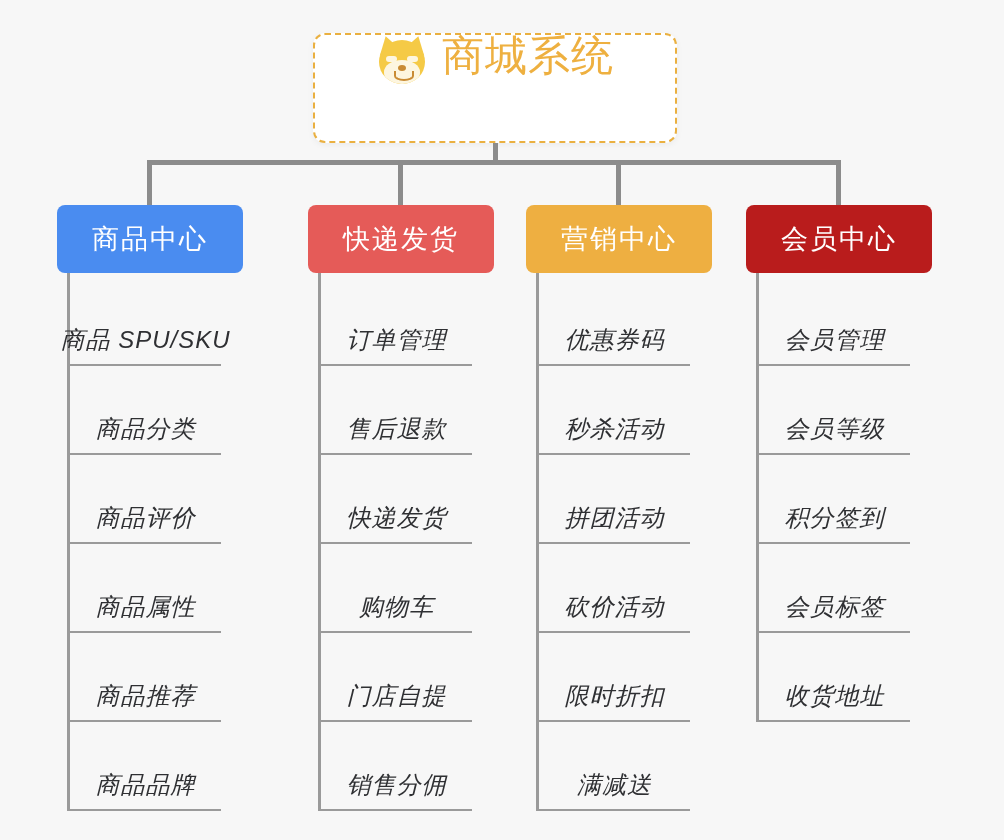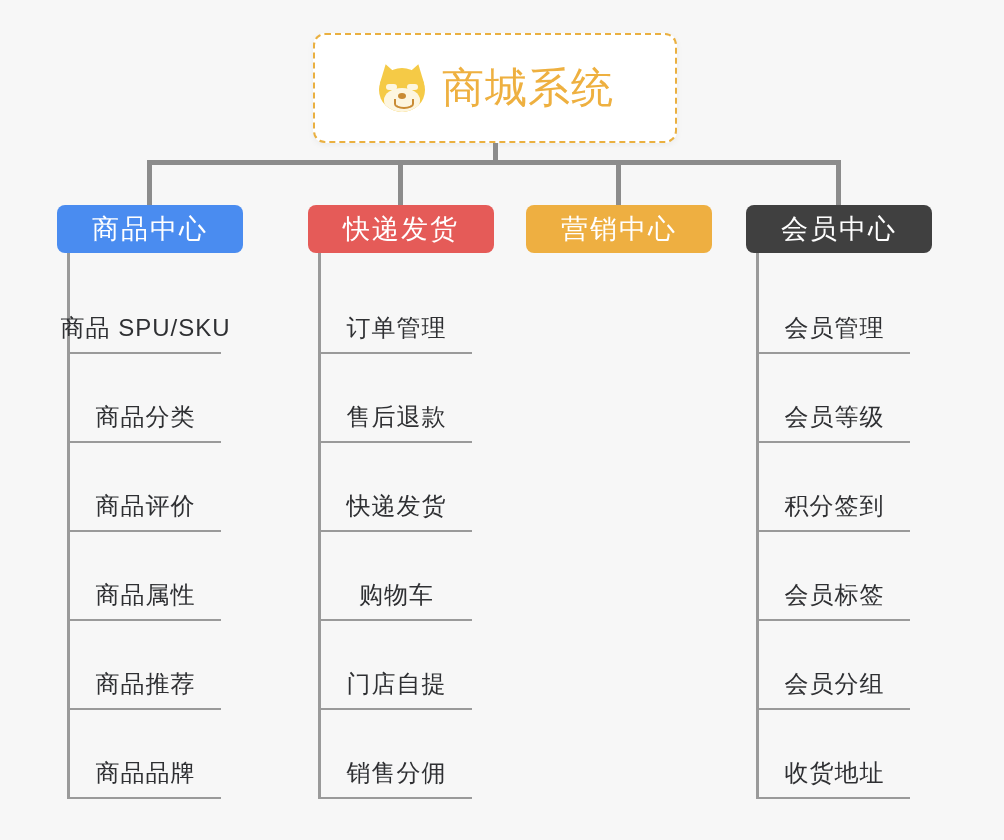--- a/index.html
+++ b/index.html
@@ -25,21 +25,21 @@
     left: 313px;
     top: 33px;
     width: 364px;
     height: 110px;
     box-sizing: border-box;
     background: #ffffff;
     border: 2px dashed #eab040;
     border-radius: 12px;
     box-shadow: 0 2px 6px rgba(0,0,0,0.05);
     display: flex;
-    align-items: center;
+    align-items: flex-start;
     justify-content: center;
     gap: 14px;
   }
   .root-title {
     color: #eeb040;
     font-size: 42px;
     line-height: 1;
     letter-spacing: 1px;
     white-space: nowrap;
   }
@@ -114,37 +114,38 @@
   .conn-bus       { left: 149px; top: 160px;  width: 690px; height: 5px; }
   .conn-drop      { top: 160px;  width: 5px;  height: 48px; }
 
   
   .column {
     position: absolute;
     top: 205px;
     width: 186px;
   }
   .cat-box {
-    height: 48px;
+    height: 68px;
     border-radius: 8px;
     display: flex;
     align-items: center;
     justify-content: center;
     color: #ffffff;
     font-size: 27px;
     letter-spacing: 2px;
     white-space: nowrap;
   }
 
   .leaf-list {
     position: relative;
     margin-top: 0;
-    padding-top: 12px;
+    padding-top: 4px;
     border-left: 3px solid #9a9a9a;
     margin-left: 10px;
+    font-style: italic;
   }
   .leaf {
     position: relative;
     height: 89px;
     box-sizing: border-box;
     display: flex;
     align-items: flex-end;
     justify-content: center;
     padding-bottom: 5px;
     border-bottom: 2px solid #9a9a9a;
@@ -230,39 +231,56 @@
           <div class="leaf">
             <span class="leaf-label">门店自提</span>
           </div>
           <div class="leaf">
             <span class="leaf-label">销售分佣</span>
           </div>
         </div>
       </div>
       <div class="column" style="left: 526px;">
         <div class="cat-box" style="background: rgb(238, 175, 65); text-align: center;">营销中心</div>
+        <div class="leaf-list">
+          <div class="leaf">
+            <span class="leaf-label">优惠券码</span>
+          </div>
+          <div class="leaf">
+            <span class="leaf-label">秒杀活动</span>
+          </div>
+          <div class="leaf">
+            <span class="leaf-label">拼团活动</span>
+          </div>
+          <div class="leaf">
+            <span class="leaf-label">砍价活动</span>
+          </div>
+          <div class="leaf">
+            <span class="leaf-label">限时折扣</span>
+          </div>
+          <div class="leaf">
+            <span class="leaf-label">满减送</span>
+          </div>
+        </div>
       </div>
       <div class="column" style="left: 746px;">
-        <div class="cat-box" style="background: #404040;">会员中心</div>
+        <div class="cat-box" style="background: #b91c1c;">会员中心</div>
         <div class="leaf-list">
           <div class="leaf">
             <span class="leaf-label">会员管理</span>
           </div>
           <div class="leaf">
             <span class="leaf-label">会员等级</span>
           </div>
           <div class="leaf">
             <span class="leaf-label">积分签到</span>
           </div>
           <div class="leaf">
             <span class="leaf-label">会员标签</span>
           </div>
           <div class="leaf">
-            <span class="leaf-label">会员分组</span>
-          </div>
-          <div class="leaf">
             <span class="leaf-label">收货地址</span>
           </div>
         </div>
       </div>
     </div>
 
 </div>
 
 </body></html>

